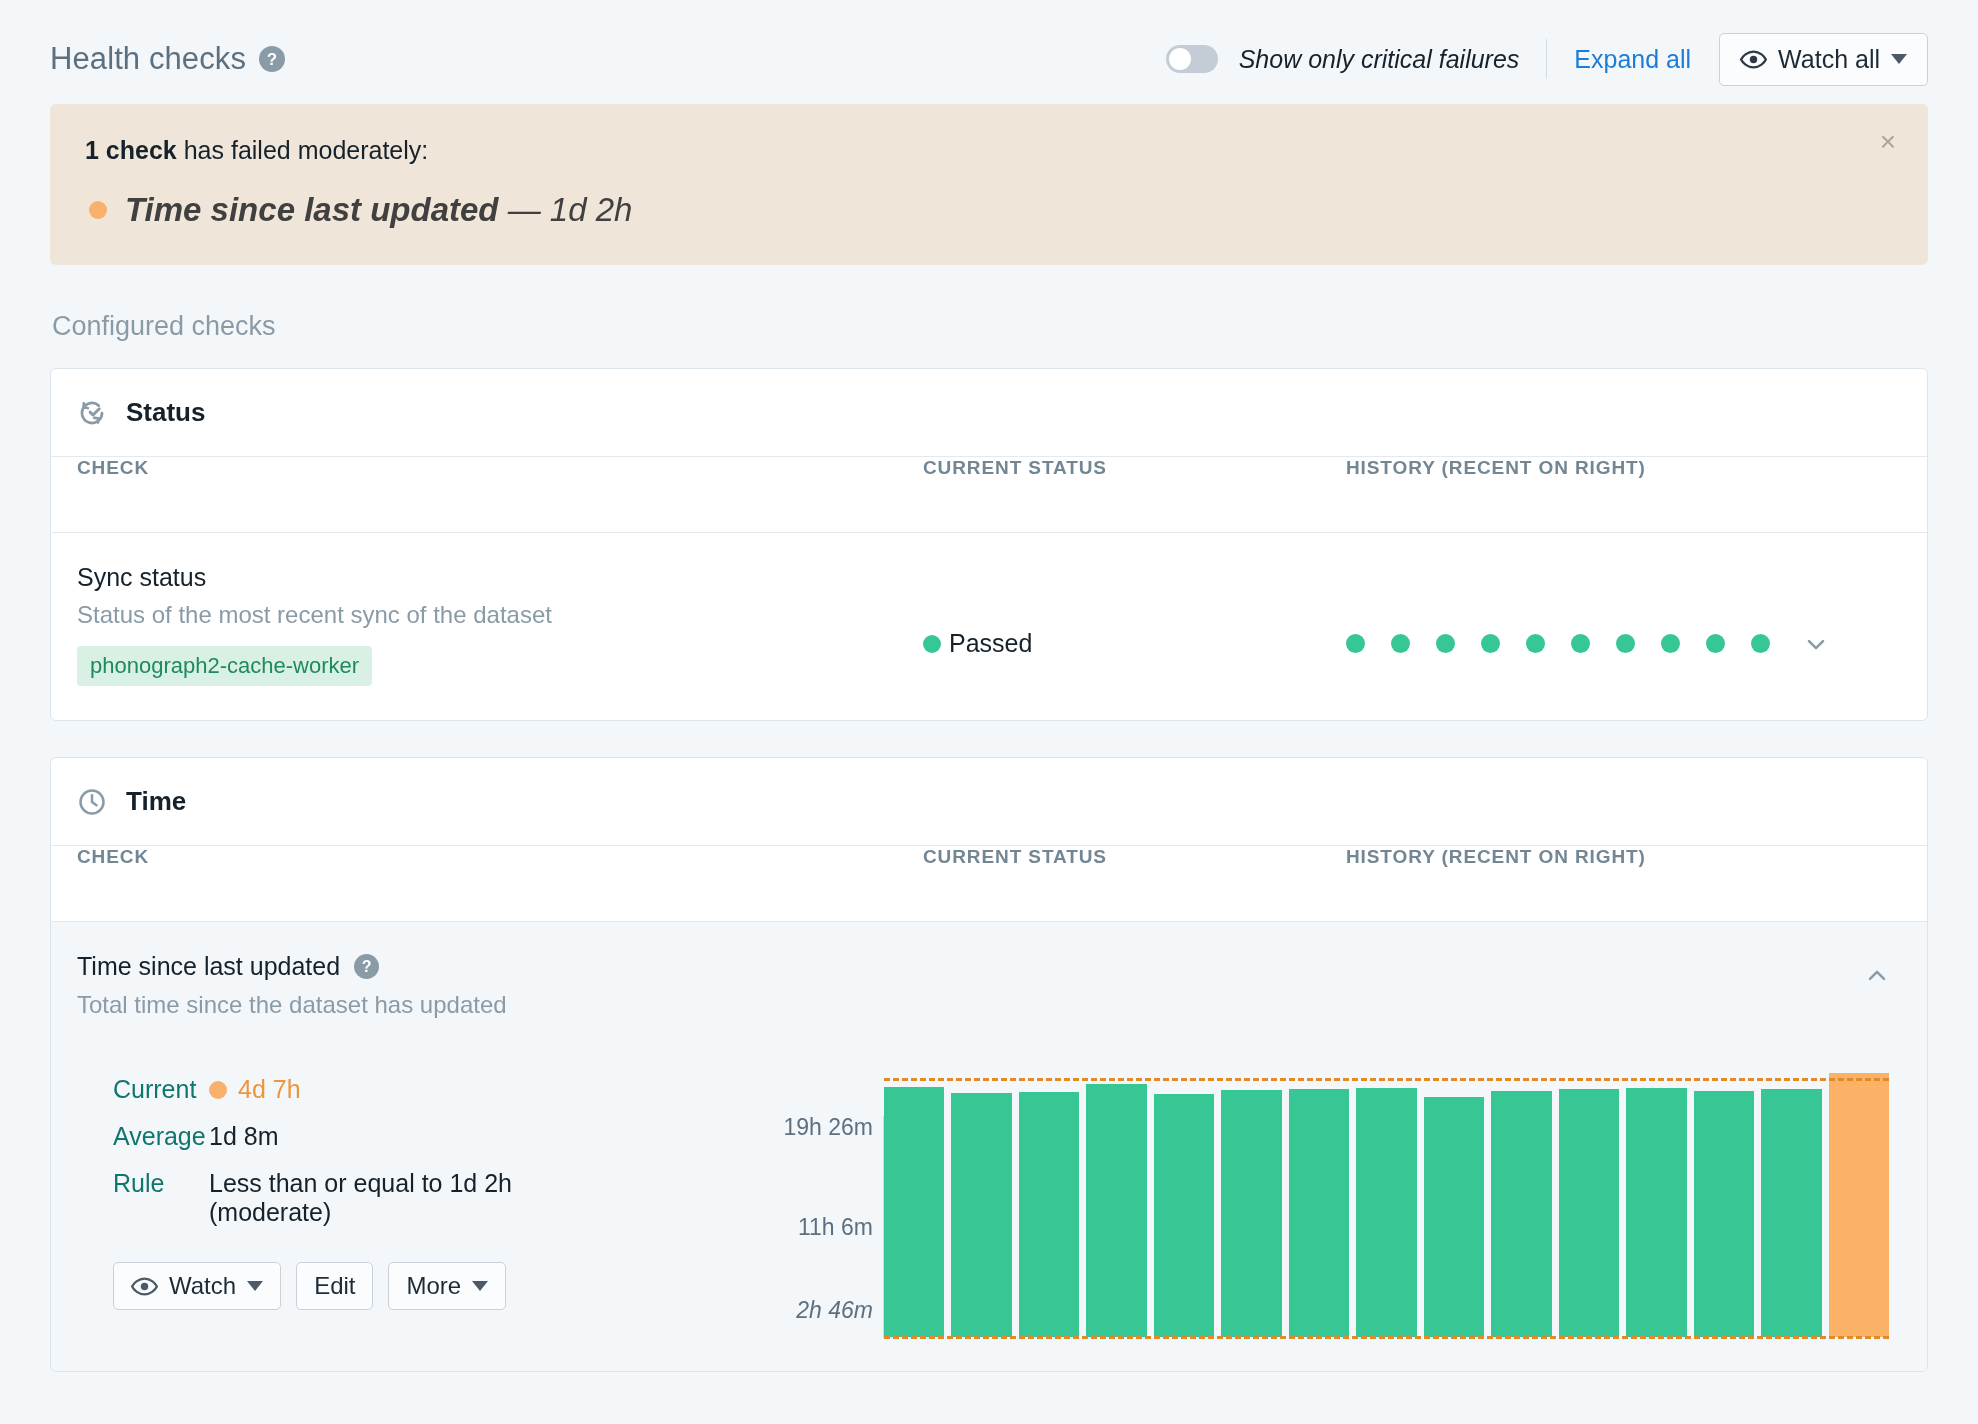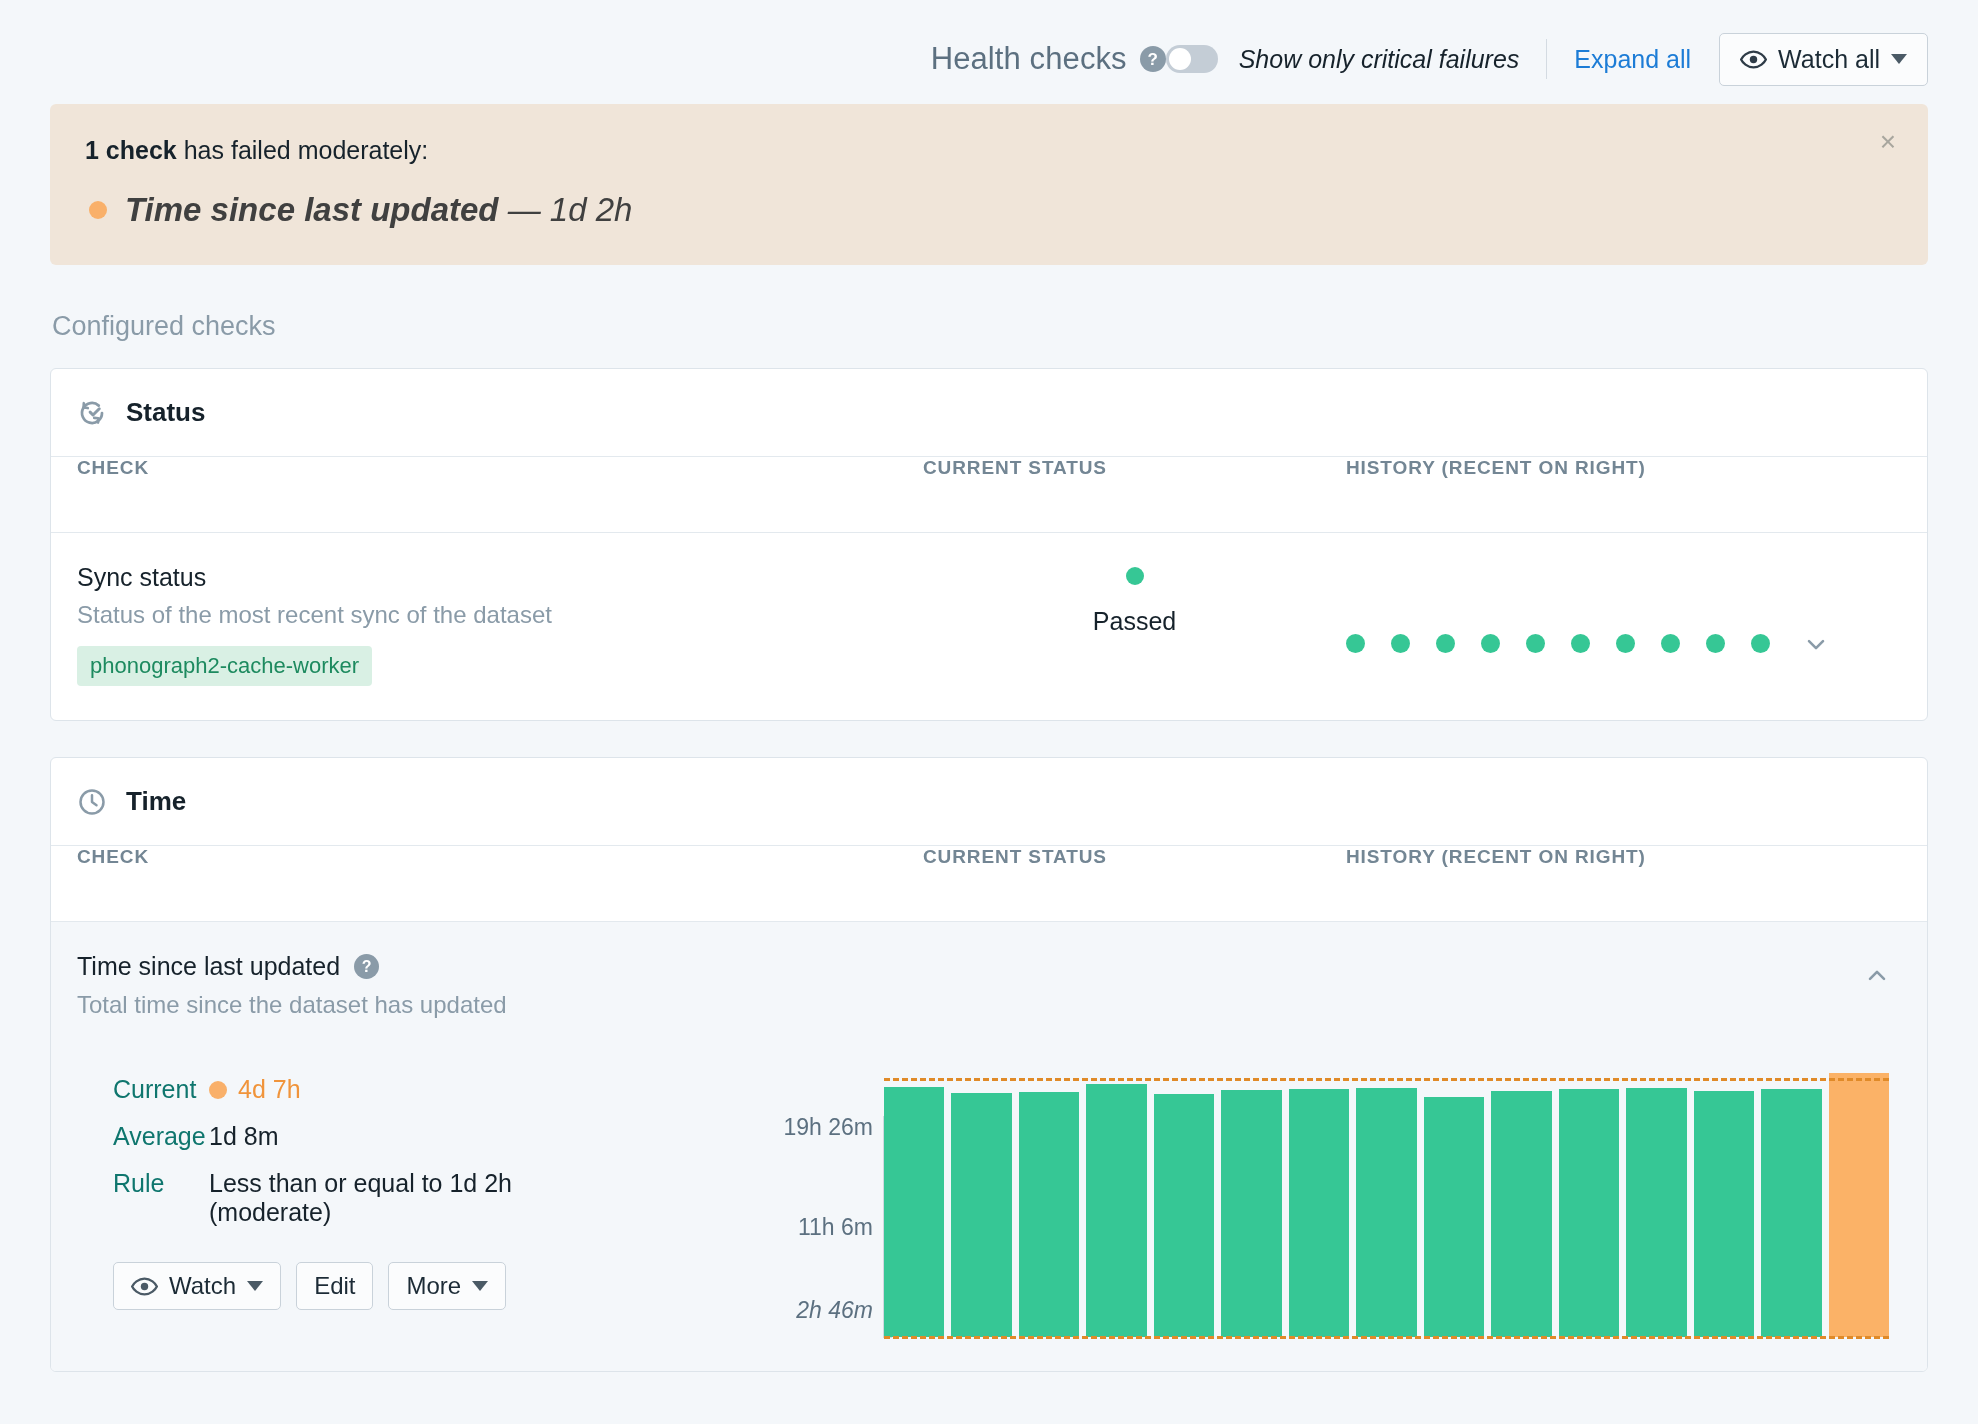--- a/index.html
+++ b/index.html
@@ -7,21 +7,21 @@
     width: 1978px;
     height: 1424px;
     background: #f4f7fa;
     font-family: "Liberation Sans", sans-serif;
     overflow: hidden;
   }
   .page { position: relative; width: 1978px; height: 1424px; padding: 0 50px; }
 
   
   .header {
-    display: flex; align-items: center; justify-content: flex-end;
+    display: flex; align-items: center; justify-content: space-between;
     height: 96px; padding-top: 22px;
   }
   .title-wrap { display: flex; align-items: center; gap: 13px; }
   .page-title { font-size: 31px; color: #5c7080; font-weight: 400; letter-spacing: .1px; }
   .help-badge {
     width: 26px; height: 26px; border-radius: 50%;
     background: #8a9ba8; color: #ffffff;
     font-size: 17px; font-weight: 700;
     display: flex; align-items: center; justify-content: center;
     line-height: 1;
@@ -104,21 +104,21 @@
   .col-head span {
     font-size: 19px; font-weight: 700; color: #738694;
     letter-spacing: .9px;
   }
   .c-check { width: 846px; }
   .c-status { width: 423px; }
   .c-history { flex: 1; }
 
   .row { display: flex; padding: 0 26px; }
   .row-check { width: 846px; padding: 30px 0 34px; }
-  .row-status { width: 423px; display: flex; align-items: center; gap: 22px; padding-top: 34px; flex-direction: column; }
+  .row-status { width: 423px; display: flex; align-items: center; gap: 8px; padding-top: 34px; }
   .row-history { flex: 1; display: flex; align-items: center; gap: 0; padding-top: 34px; }
 
   .check-name { font-size: 25px; color: #16222b; }
   .check-desc { font-size: 24px; color: #8a9ba8; margin-top: 9px; }
   .tag {
     display: inline-block; margin-top: 17px;
     background: #d9f0e4; color: #1d8a5f; border-radius: 4px;
     font-size: 22px; padding: 7px 13px;
   }
   .status-text { font-size: 25px; color: #16222b; }

